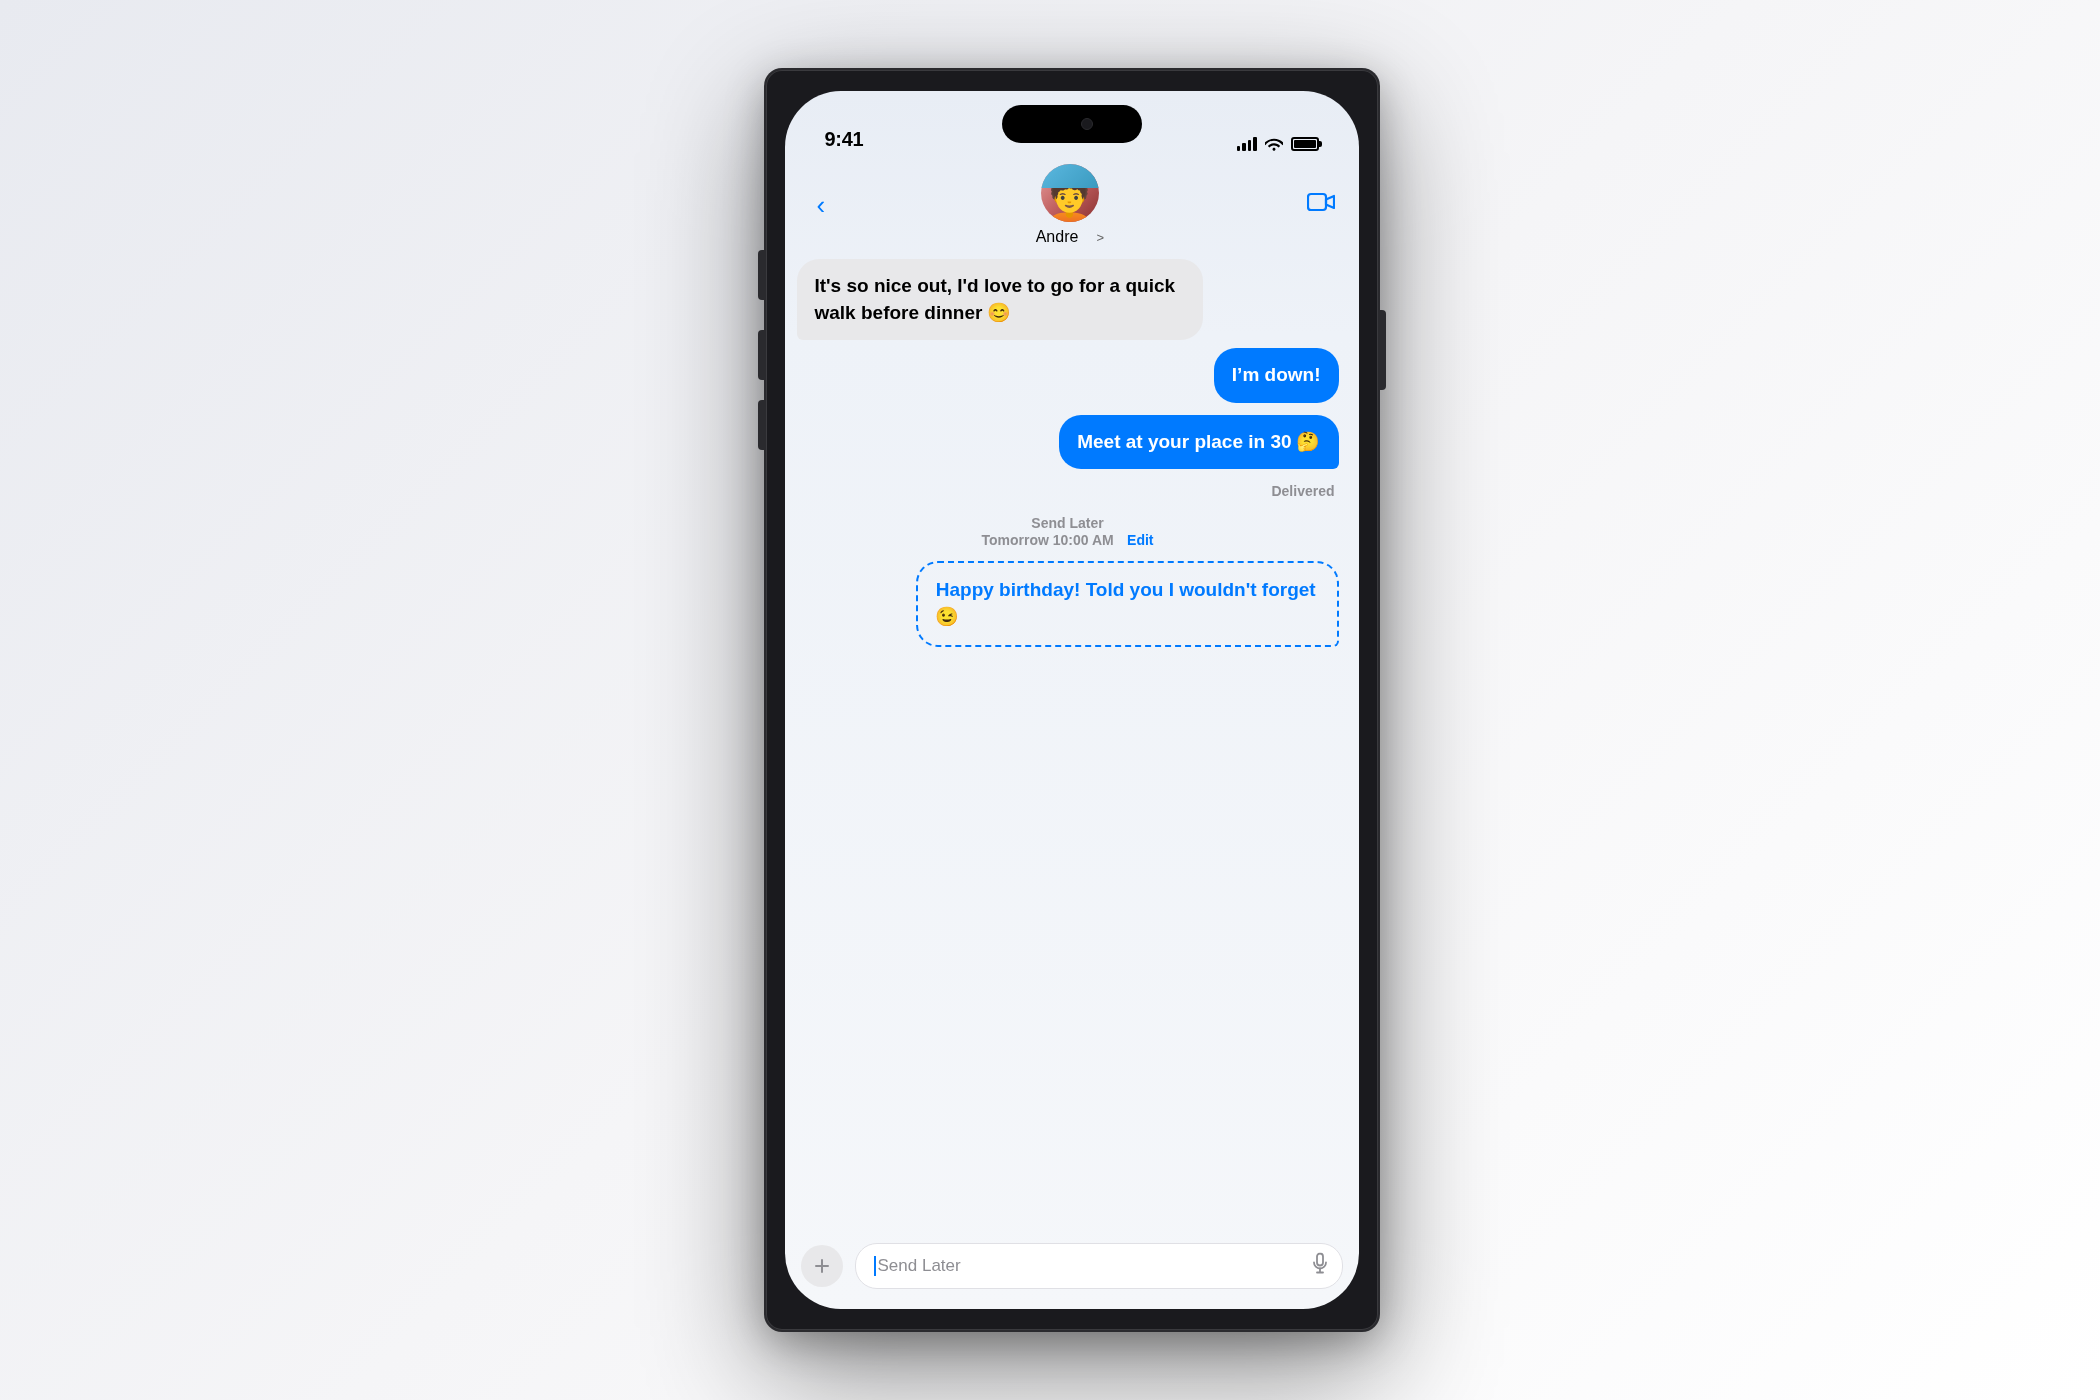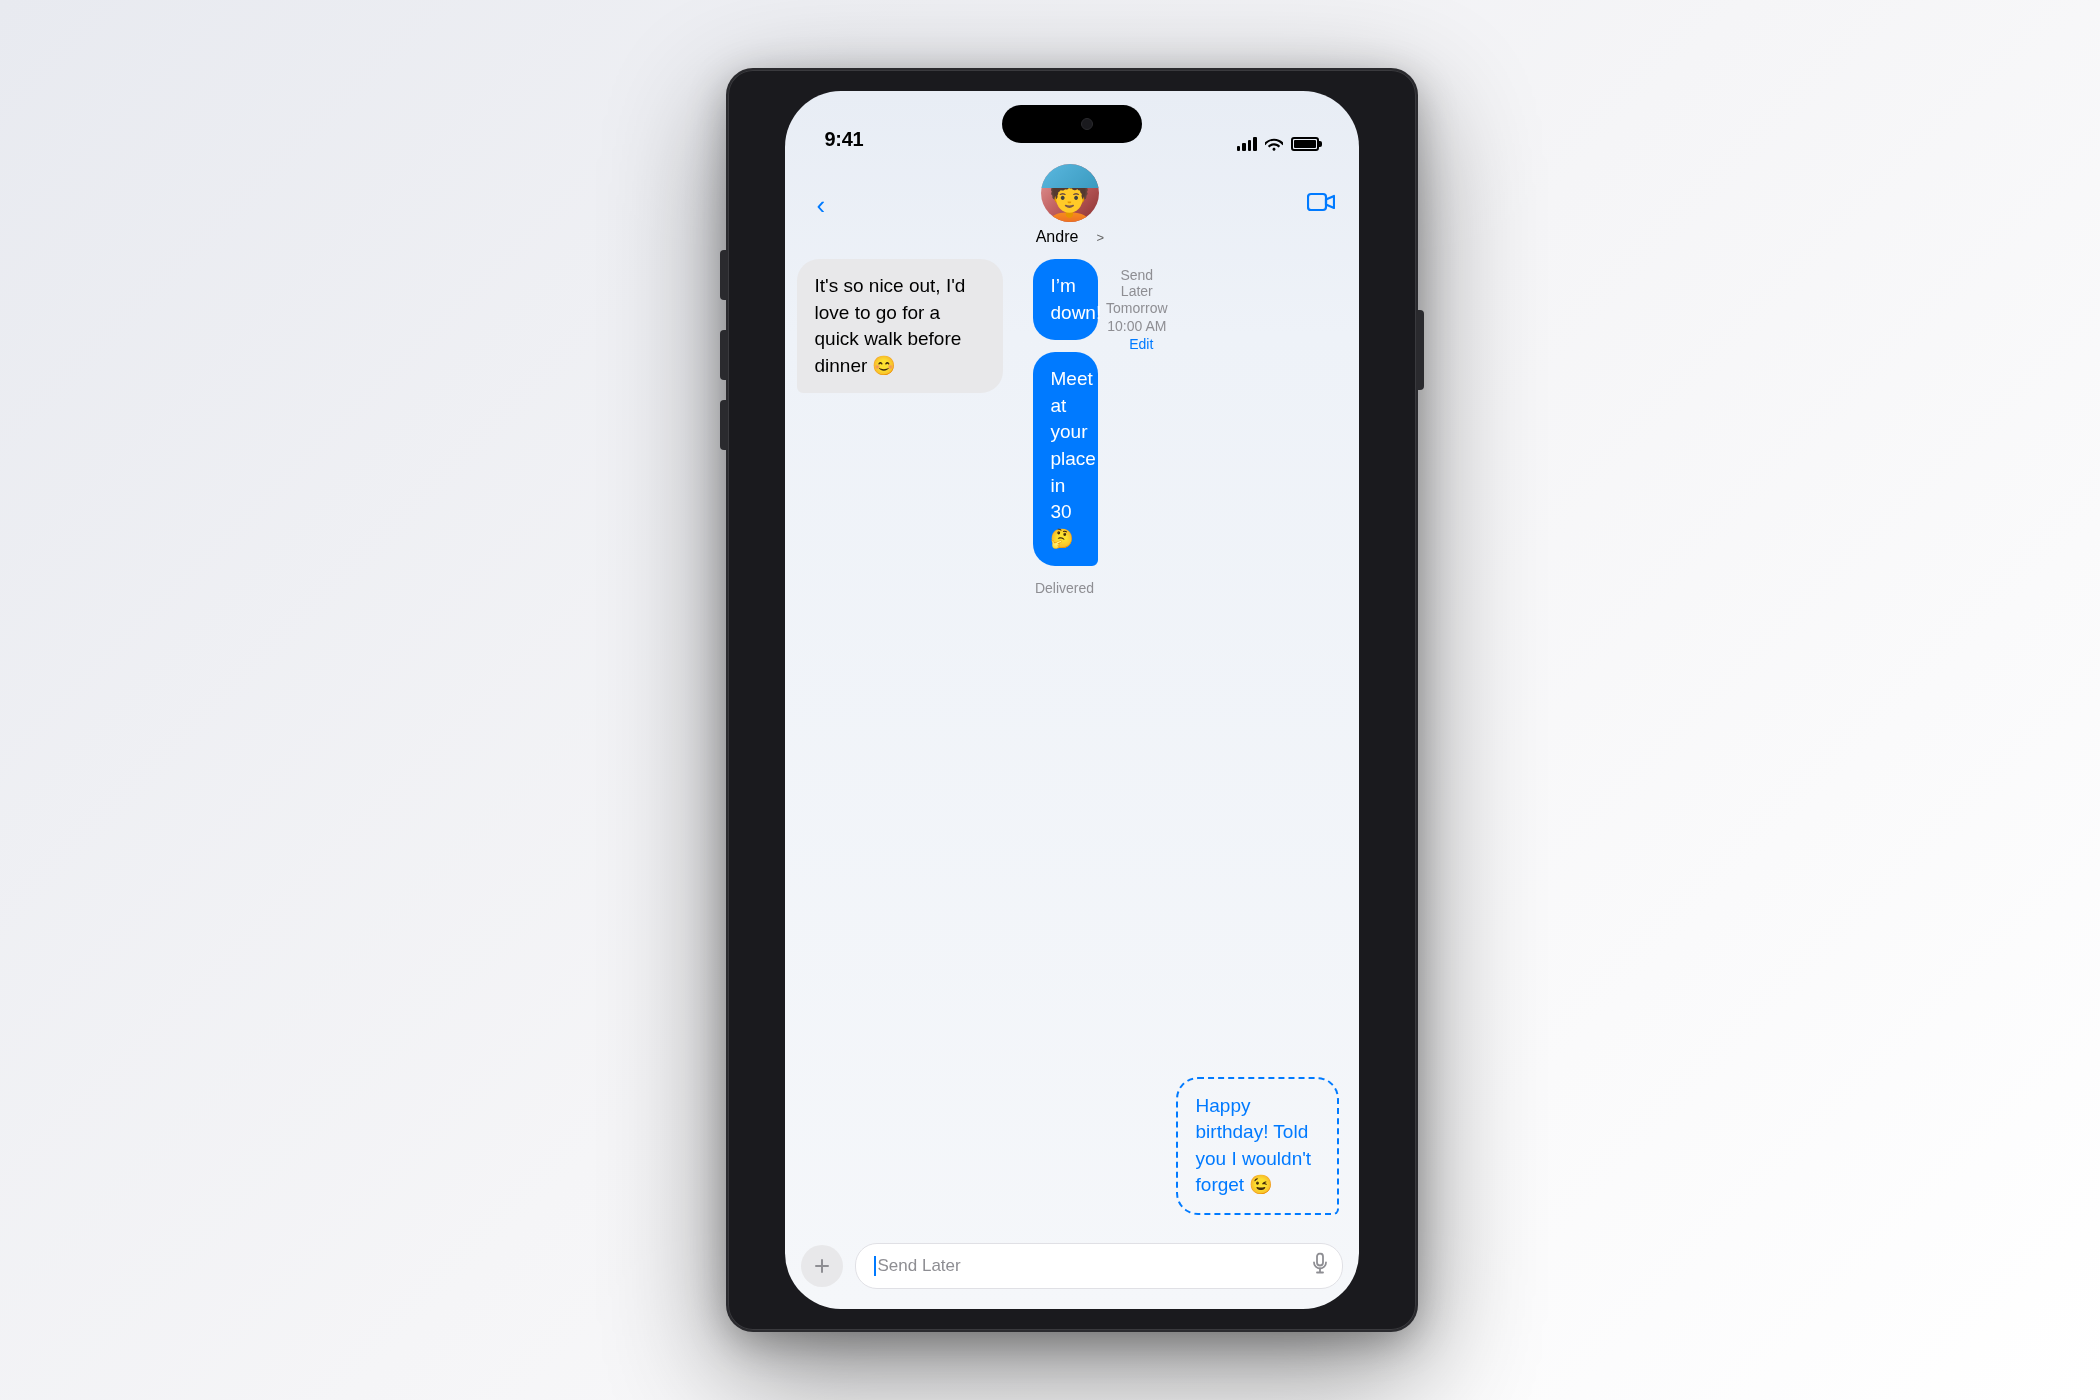--- a/index.html
+++ b/index.html
@@ -21,24 +21,24 @@
       height: 1400px;
       background: linear-gradient(135deg, #e8eaf0 0%, #f5f5f7 50%, #ffffff 100%);
       display: flex;
       align-items: center;
       justify-content: center;
     }
 
     
     .phone-shell {
       position: relative;
-      width: 688px;
+      width: 612px;
       height: 1260px;
       background: #1a1a1e;
-      border-radius: 25px;
+      border-radius: 16px;
       box-shadow:
         0 0 0 2px #2a2a2e,
         0 40px 120px rgba(0,0,0,0.45),
         0 10px 40px rgba(0,0,0,0.3),
         inset 0 0 0 1px #3a3a3e;
       display: flex;
       align-items: center;
       justify-content: center;
       margin-left: 43px;
     }
@@ -217,22 +217,23 @@
       font-size: 22px;
       cursor: pointer;
     }
 
     
     .messages-area {
       flex: 1;
       overflow: hidden;
       padding: 10px 20px 20px 12px;
       display: flex;
-      flex-direction: row;
+      flex-direction: column;
       gap: 8px;
+      font-weight: bold;
     }
 
     
     .bubble-received {
       max-width: 75%;
       align-self: flex-start;
       background: #E8E8EA;
       border-radius: 22px 22px 22px 6px;
       padding: 14px 18px;
       font-size: 19px;

